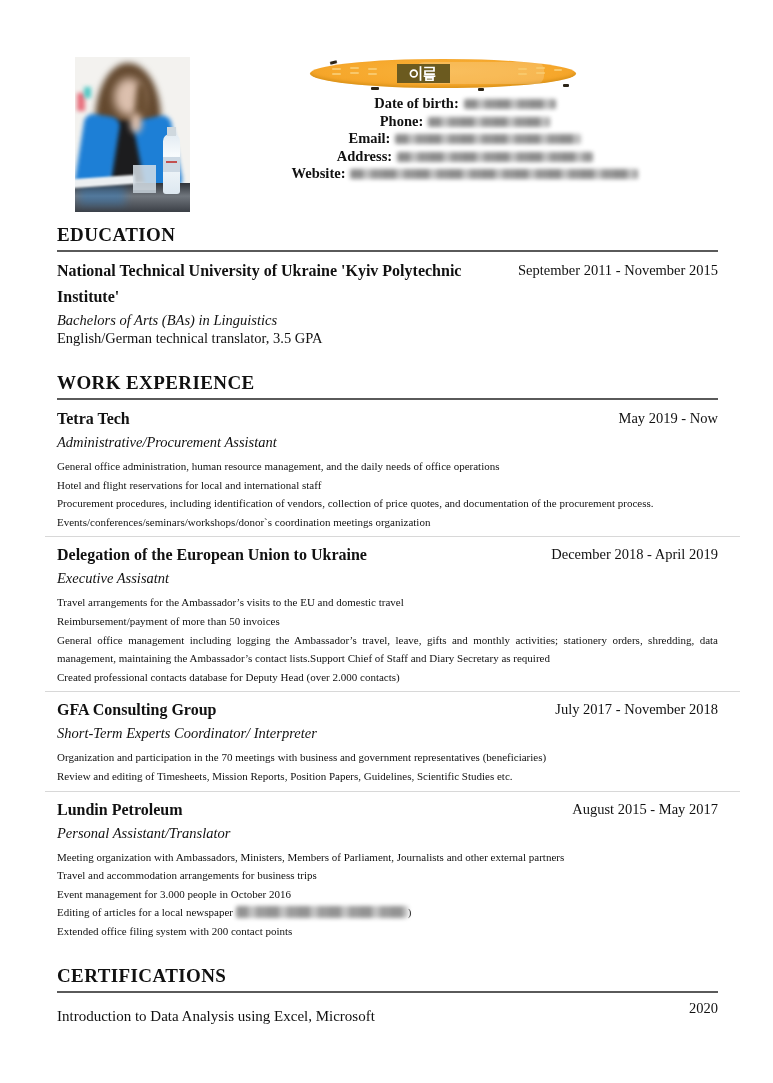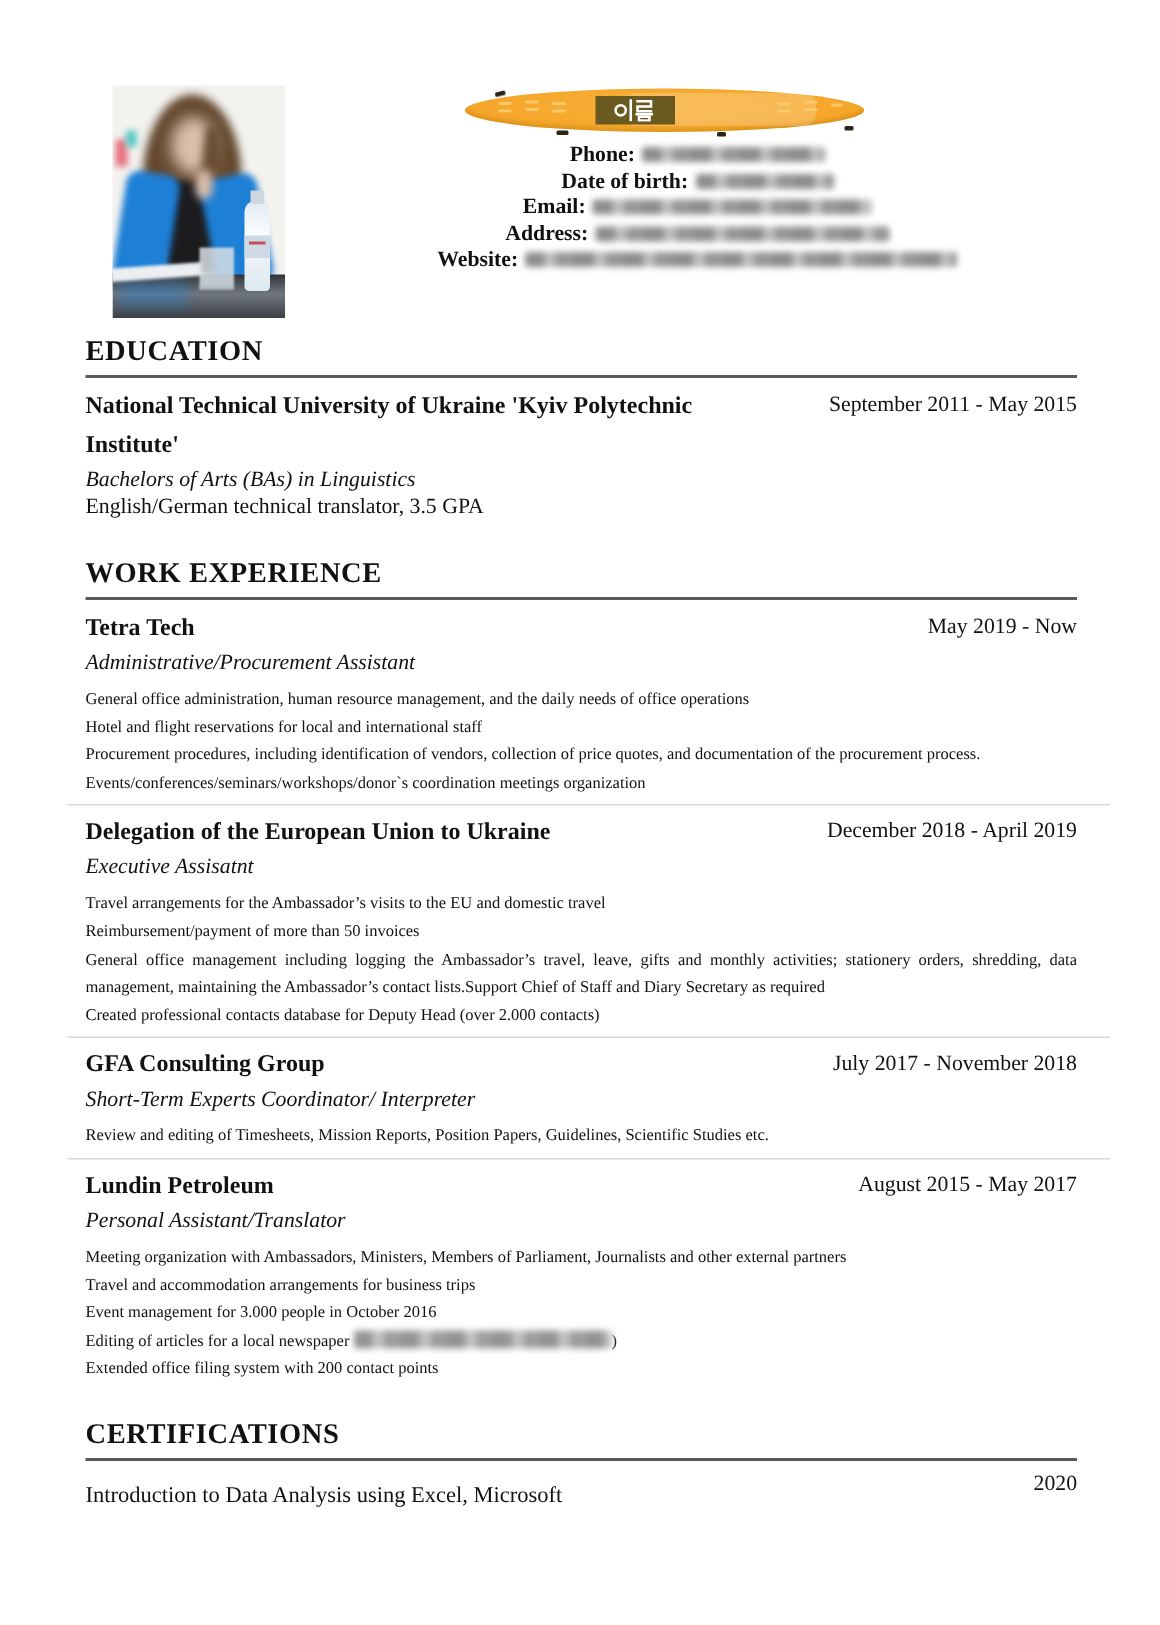--- a/index.html
+++ b/index.html
@@ -141,44 +141,44 @@
       </div>
     </div>
 
     <span class="tick" style="left:330px;top:61px;width:7px;height:3px;transform:rotate(-14deg)"></span>
     <span class="tick" style="left:371px;top:87px;width:8px;height:3px"></span>
     <span class="tick" style="left:478px;top:88px;width:6px;height:3px"></span>
     <span class="tick" style="left:563px;top:84px;width:6px;height:3px"></span>
 
     <div class="contact">
       <div class="contact-row">
+        <span>Date of birth:</span><span class="redact" style="width:92px"></span>
+      </div>
+      <div class="contact-row">
         <span>Phone:</span><span class="redact" style="width:122px"></span>
-      </div>
-      <div class="contact-row">
-        <span>Date of birth:</span><span class="redact" style="width:92px"></span>
       </div>
       <div class="contact-row">
         <span>Email:</span><span class="redact" style="width:186px"></span>
       </div>
       <div class="contact-row">
         <span>Address:</span><span class="redact" style="width:196px"></span>
       </div>
       <div class="contact-row">
         <span>Website:</span><span class="redact" style="width:288px"></span>
       </div>
     </div>
   </div>
 
   <div class="content">
 
     <div class="section">
       <div class="sec-head">EDUCATION</div>
       <div class="entry-head">
         <div class="entry-title">National Technical University of Ukraine 'Kyiv Polytechnic Institute'</div>
-        <div class="entry-date">September 2011 - May 2015</div>
+        <div class="entry-date">September 2011 - November 2015</div>
       </div>
       <div class="role">Bachelors of Arts (BAs) in Linguistics</div>
       <div class="edu-detail">English/German technical translator, 3.5 GPA</div>
     </div>
 
     <div class="section">
       <div class="sec-head">WORK EXPERIENCE</div>
 
       <div class="job">
         <div class="entry-head">
@@ -210,20 +210,21 @@
       </div>
       <div class="sep"></div>
 
       <div class="job">
         <div class="entry-head">
           <div class="entry-title">GFA Consulting Group</div>
           <div class="entry-date">July 2017 - November 2018</div>
         </div>
         <div class="role">Short-Term Experts Coordinator/ Interpreter</div>
         <div class="job-body">
+          <p>Organization and participation in the 70 meetings with business and government representatives (beneficiaries)</p>
           <p>Review and editing of Timesheets, Mission Reports, Position Papers, Guidelines, Scientific Studies etc.</p>
         </div>
       </div>
       <div class="sep"></div>
 
       <div class="job">
         <div class="entry-head">
           <div class="entry-title">Lundin Petroleum</div>
           <div class="entry-date">August 2015 - May 2017</div>
         </div>

